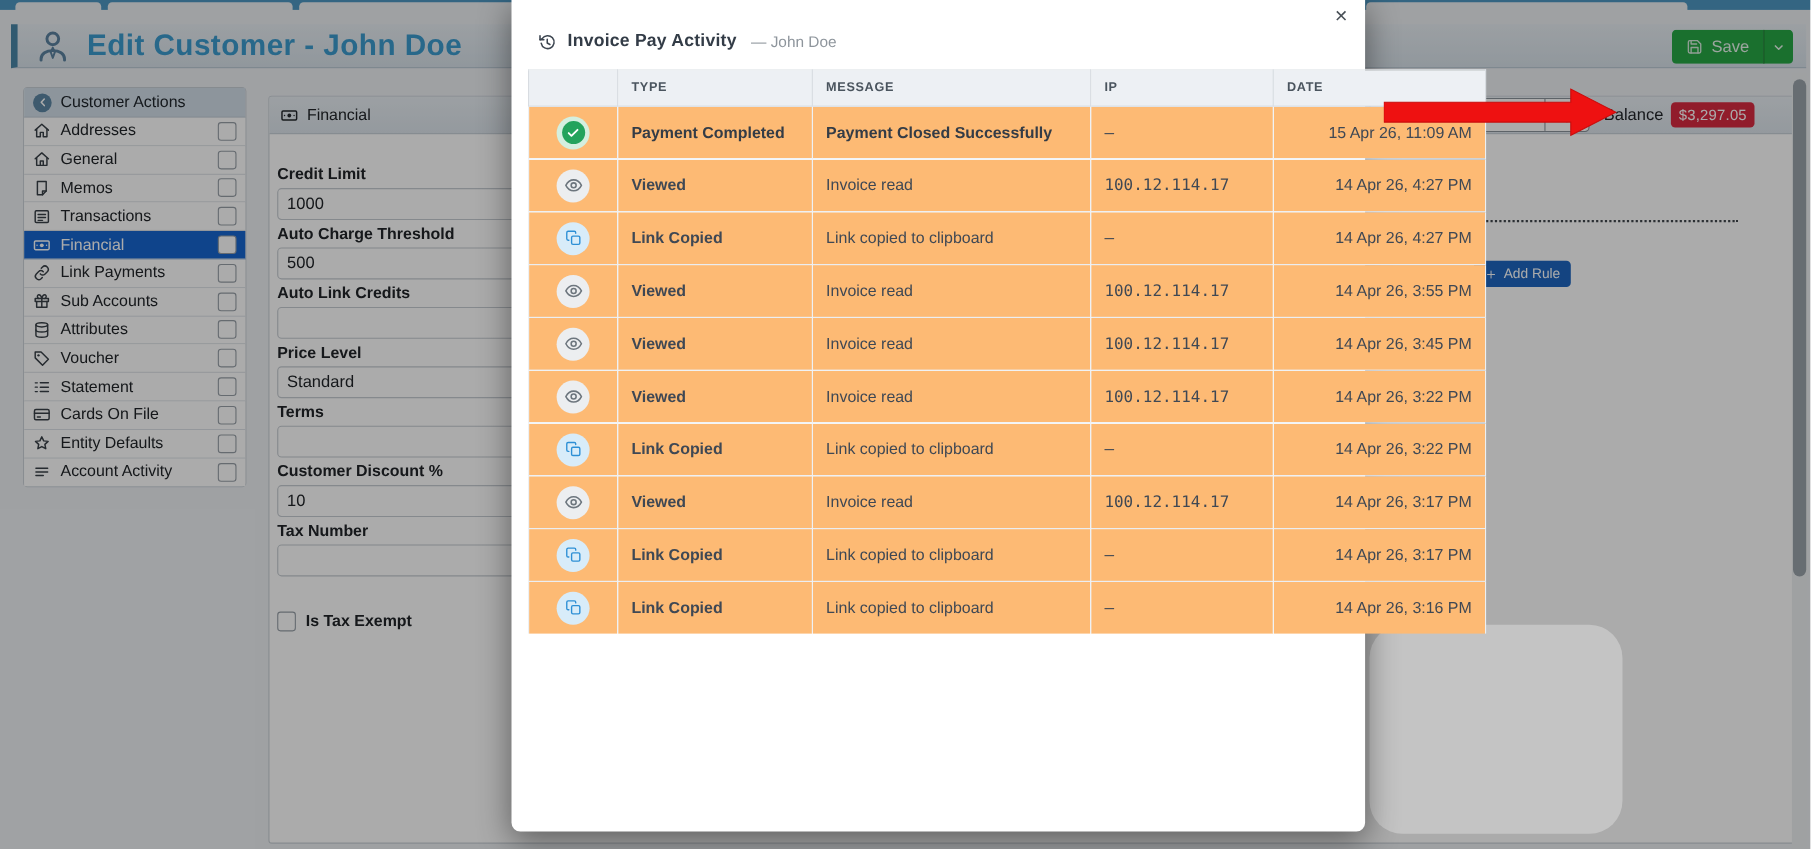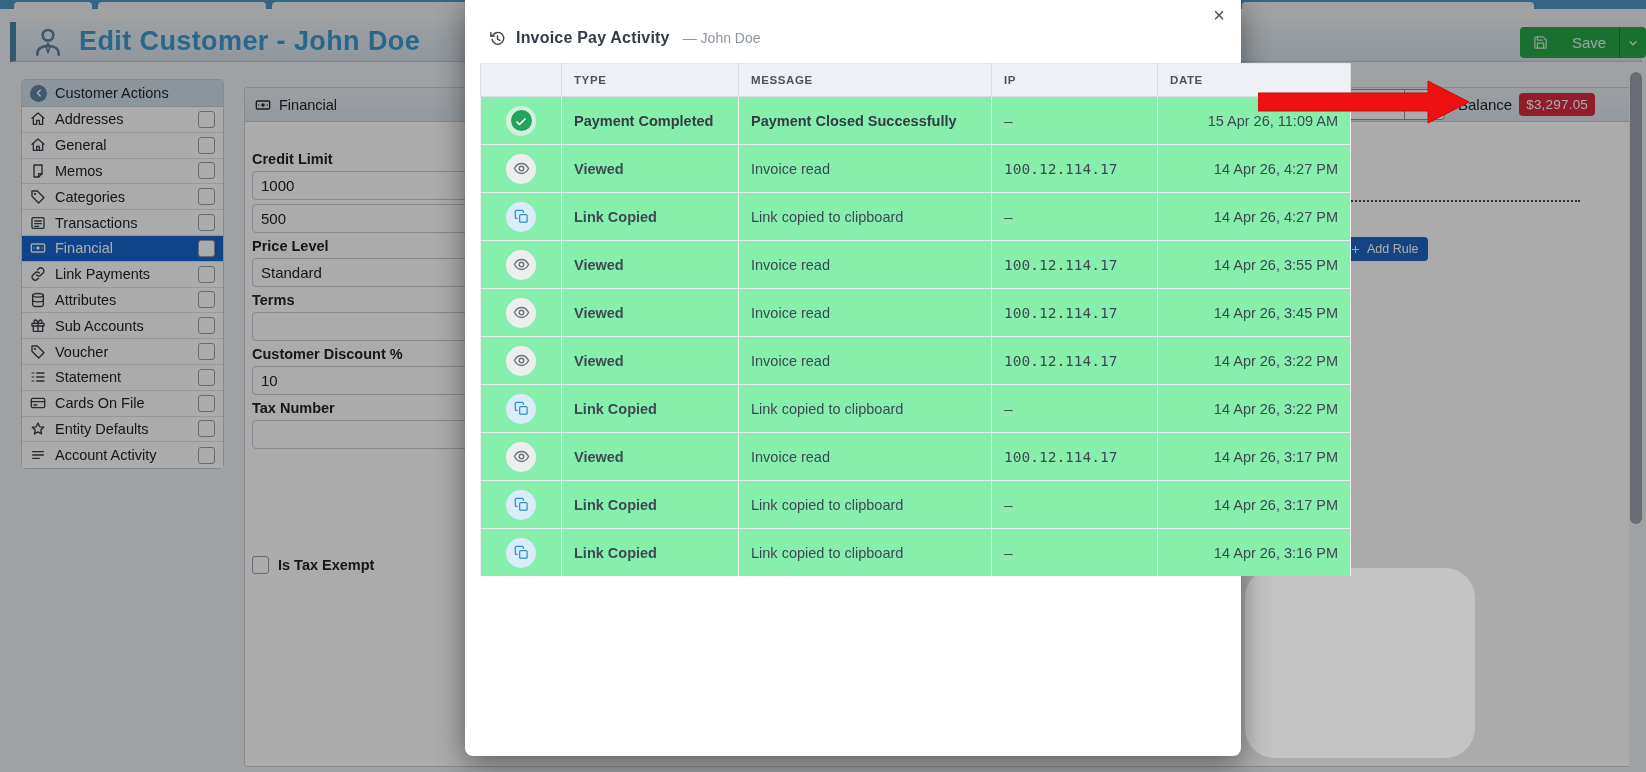--- a/index.html
+++ b/index.html
@@ -11,21 +11,21 @@
 
   
   .headerbar{position:absolute;left:10px;top:22px;width:1626px;height:39px;z-index:1;
     background:linear-gradient(#e8eef3,#d8e2ea);border-left:6px solid #4a86a8;border-bottom:1px solid #b9c7d2;
     display:flex;align-items:center;}
   .person{width:32px;height:32px;margin-left:16px;color:#5b82a0;}
   .page-title{margin-left:15px;font-size:27px;font-weight:700;color:#3d9cce;letter-spacing:.4px;}
 
   
   .save-btn{position:absolute;left:1520px;top:27px;height:31px;display:flex;z-index:2;border-radius:4px;overflow:hidden;}
-  .save-main{display:flex;align-items:center;gap:24px;padding:0 13px;background:#28a745;color:#e9f6ee;font-size:15px;cursor:pointer;}
+  .save-main{display:flex;align-items:center;gap:8px;padding:0 13px;background:#28a745;color:#e9f6ee;font-size:15px;cursor:pointer;}
   .save-ic{width:15px;height:15px;color:#d6ecdd;}
   .save-caret{width:26px;background:#28a745;border-left:1px solid #1e7e34;display:flex;align-items:center;justify-content:center;color:#e9f6ee;cursor:pointer;}
   .caret-ic{width:12px;height:12px;}
 
   
   .sidebar{position:absolute;left:21px;top:79px;width:201px;background:#fff;border:1px solid #c8cfd6;border-radius:4px;z-index:2;}
   .side-head{height:26px;display:flex;align-items:center;gap:8px;padding:0 8px;background:#d3dfe9;border-bottom:1px solid #c0cbd4;
     font-size:14.5px;color:#20262c;cursor:pointer;}
   .back-circle{width:17px;height:17px;border-radius:50%;background:#5d87a5;color:#fff;display:flex;align-items:center;justify-content:center;flex:0 0 17px;}
   .back-circle span{width:12px;height:12px;display:block;}
@@ -83,21 +83,21 @@
   .m-head{display:flex;align-items:center;padding:29px 15px 0 24px;}
   .m-ic{width:17px;height:17px;color:#3c4550;}
   .m-title{margin-left:10px;font-size:16px;font-weight:700;color:#333c47;letter-spacing:.2px;}
   .m-sub{margin-left:13px;font-size:14px;color:#8e959c;}
 
   table.activity-table{position:absolute;left:15px;top:63px;width:745px;border-collapse:collapse;table-layout:fixed;}
   .c-icon{width:56px;} .c-type{width:152px;} .c-msg{width:228px;} .c-ip{width:141px;} .c-date{width:168px;}
   .activity-table th{background:#edf0f4;border:1px solid #d8dce1;border-top:1px solid #e4e8ec;
     font-size:11.5px;letter-spacing:.6px;color:#4a545e;text-align:left;padding:10px 12px;font-weight:700;}
   .activity-table td{height:47px;border-top:1px solid #eaedf0;border-left:1px solid #edf0f3;border-right:1px solid #edf0f3;
-    font-size:14.5px;color:#3f4854;padding:0 12px;background:#86efac;overflow:hidden;}
+    font-size:14.5px;color:#3f4854;padding:0 12px;background:#fdba74;overflow:hidden;}
   .activity-table td.c-icon{padding:0;}
   .td-type{font-weight:600;}
   .td-msg{font-weight:400;}
   tr.emph .td-type,tr.emph .td-msg{font-weight:700;color:#343c46;}
   .td-ip{font-family:"DejaVu Sans Mono","Liberation Mono",monospace;font-size:13.5px;color:#343b44;}
   .td-date{text-align:right;font-size:14px;color:#39414b;padding-right:15px;}
   .abadge{width:30px;height:30px;border-radius:50%;display:flex;align-items:center;justify-content:center;margin:0 auto;}
   .b-success{background:#d4efdf;}
   .b-success .core{width:21px;height:21px;border-radius:50%;background:#23a35c;color:#fff;display:flex;align-items:center;justify-content:center;}
   .b-success .core span{width:12px;height:12px;display:block;}
@@ -194,30 +194,20 @@
               <path d="M6 3h12v13l-5 5H6z"></path>
               <path d="M13 21v-5h5"></path>
             </svg>
           </span>
           <span class="s-label">Memos</span>
           <span class="chk"></span>
         </div>
         <div class="side-item">
           <span class="s-ic">
             <svg viewBox="0 0 24 24" fill="none" stroke="currentColor" stroke-width="2" stroke-linecap="round" stroke-linejoin="round">
-              <path d="M3 3h8l10 10-8 8L3 11z"></path>
-              <circle cx="7.5" cy="7.5" r="1.6" fill="currentColor" stroke="none"></circle>
-            </svg>
-          </span>
-          <span class="s-label">Categories</span>
-          <span class="chk"></span>
-        </div>
-        <div class="side-item">
-          <span class="s-ic">
-            <svg viewBox="0 0 24 24" fill="none" stroke="currentColor" stroke-width="2" stroke-linecap="round" stroke-linejoin="round">
               <rect x="3" y="4" width="18" height="16" rx="1.5"></rect>
               <path d="M7 9h10M7 13h10M7 17h6"></path>
             </svg>
           </span>
           <span class="s-label">Transactions</span>
           <span class="chk"></span>
         </div>
         <div class="side-item selected">
           <span class="s-ic">
             <svg viewBox="0 0 24 24" fill="none" stroke="currentColor" stroke-width="2" stroke-linecap="round" stroke-linejoin="round">
@@ -235,37 +225,37 @@
               <path d="M10 13.5a4.6 4.6 0 0 0 6.5 0l3-3a4.6 4.6 0 0 0-6.5-6.5l-1.7 1.7"></path>
               <path d="M14 10.5a4.6 4.6 0 0 0-6.5 0l-3 3a4.6 4.6 0 0 0 6.5 6.5l1.7-1.7"></path>
             </svg>
           </span>
           <span class="s-label">Link Payments</span>
           <span class="chk"></span>
         </div>
         <div class="side-item">
           <span class="s-ic">
             <svg viewBox="0 0 24 24" fill="none" stroke="currentColor" stroke-width="2" stroke-linecap="round" stroke-linejoin="round">
+              <rect x="3" y="8" width="18" height="4"></rect>
+              <path d="M5 12v8h14v-8M12 8v12"></path>
+              <path d="M12 8s-1.2-5-4-5-2.5 5 0 5M12 8s1.2-5 4-5 2.5 5 0 5"></path>
+            </svg>
+          </span>
+          <span class="s-label">Sub Accounts</span>
+          <span class="chk"></span>
+        </div>
+        <div class="side-item">
+          <span class="s-ic">
+            <svg viewBox="0 0 24 24" fill="none" stroke="currentColor" stroke-width="2" stroke-linecap="round" stroke-linejoin="round">
               <ellipse cx="12" cy="5" rx="8" ry="2.8"></ellipse>
               <path d="M4 5v7c0 1.6 3.6 2.8 8 2.8s8-1.2 8-2.8V5"></path>
               <path d="M4 12v7c0 1.6 3.6 2.8 8 2.8s8-1.2 8-2.8v-7"></path>
             </svg>
           </span>
           <span class="s-label">Attributes</span>
-          <span class="chk"></span>
-        </div>
-        <div class="side-item">
-          <span class="s-ic">
-            <svg viewBox="0 0 24 24" fill="none" stroke="currentColor" stroke-width="2" stroke-linecap="round" stroke-linejoin="round">
-              <rect x="3" y="8" width="18" height="4"></rect>
-              <path d="M5 12v8h14v-8M12 8v12"></path>
-              <path d="M12 8s-1.2-5-4-5-2.5 5 0 5M12 8s1.2-5 4-5 2.5 5 0 5"></path>
-            </svg>
-          </span>
-          <span class="s-label">Sub Accounts</span>
           <span class="chk"></span>
         </div>
         <div class="side-item">
           <span class="s-ic">
             <svg viewBox="0 0 24 24" fill="none" stroke="currentColor" stroke-width="2" stroke-linecap="round" stroke-linejoin="round">
               <path d="M3 3h8l10 10-8 8L3 11z"></path>
               <circle cx="7.5" cy="7.5" r="1.6" fill="currentColor" stroke="none"></circle>
             </svg>
           </span>
           <span class="s-label">Voucher</span>
@@ -321,21 +311,22 @@
             <circle cx="12" cy="12" r="2.6" fill="currentColor" stroke="none"></circle>
             <path d="M5.5 12h.01M18.5 12h.01"></path>
           </svg>
         </span>
       <span>Financial</span>
     </div>
   </div>
 
   <div class="form" id="form-fields">
       <div class="field"><label class="flabel">Credit Limit</label><input class="finput" type="text" readonly="" value="1000" style=""></div>
-      <div class="field"><input class="finput" type="text" readonly="" value="500" style=""></div>
+      <div class="field"><label class="flabel">Auto Charge Threshold</label><input class="finput" type="text" readonly="" value="500" style=""></div>
+      <div class="field"><label class="flabel">Auto Link Credits</label><input class="finput" type="text" readonly="" value="" style=""></div>
       <div class="field"><label class="flabel">Price Level</label><input class="finput" type="text" readonly="" value="Standard" style=""></div>
       <div class="field"><label class="flabel">Terms</label><input class="finput" type="text" readonly="" value="" style=""></div>
       <div class="field"><label class="flabel">Customer Discount %</label><input class="finput" type="text" readonly="" value="10" style=""></div>
       <div class="field"><label class="flabel">Tax Number</label><input class="finput" type="text" readonly="" value="" style=""></div>
     </div>
 
   <div class="tax-row">
     <span class="chk big"></span>
     <span class="tax-label">Is Tax Exempt</span>
   </div>

